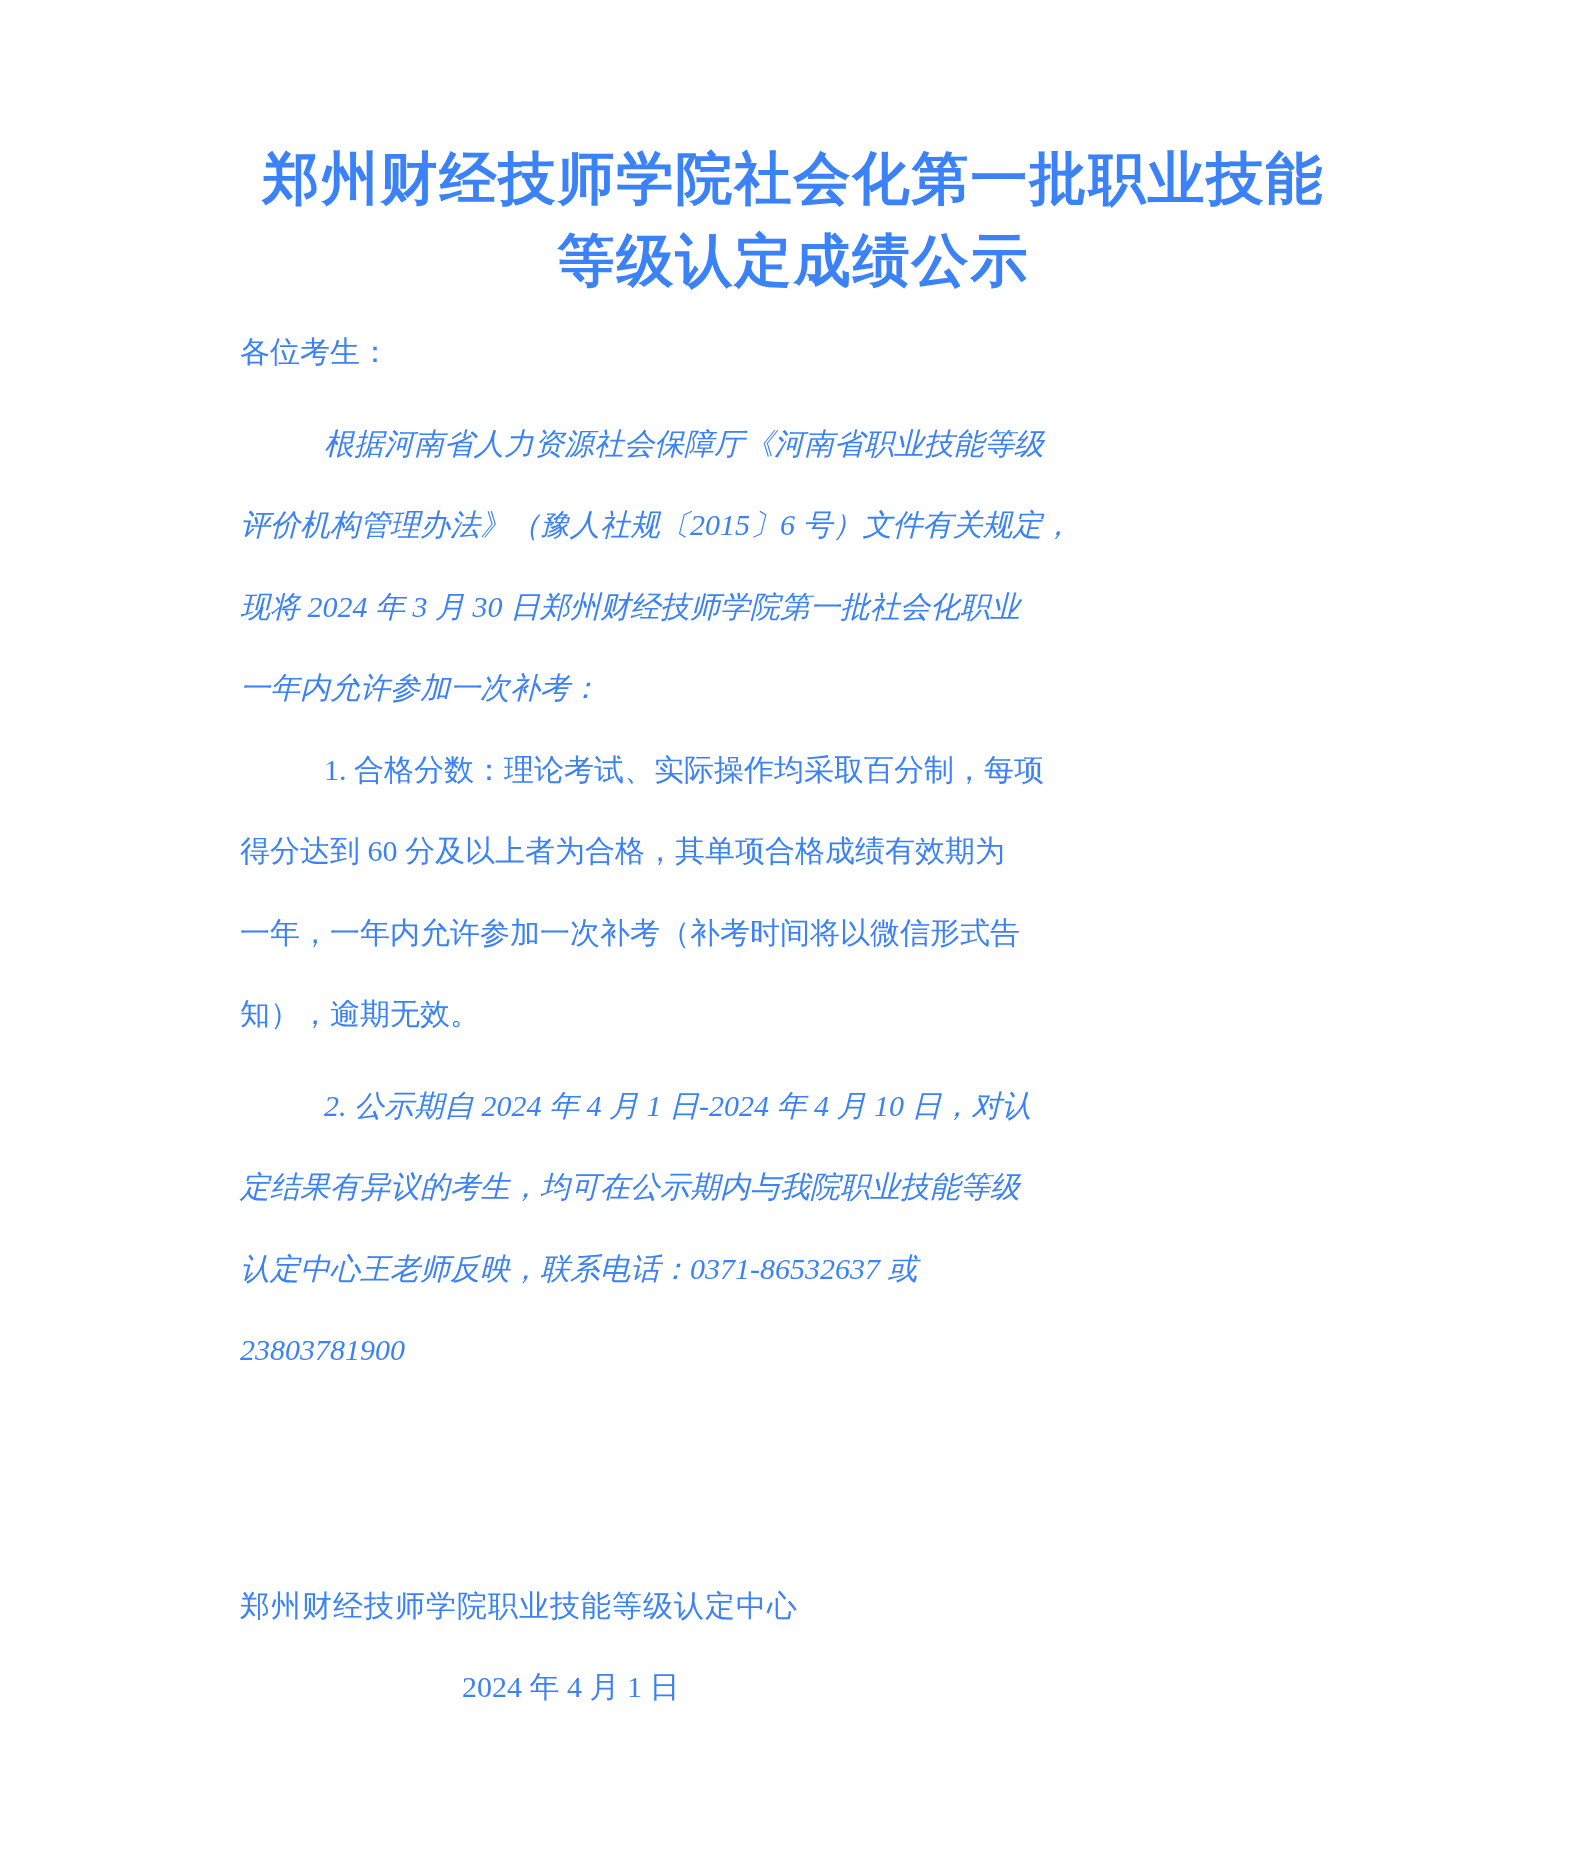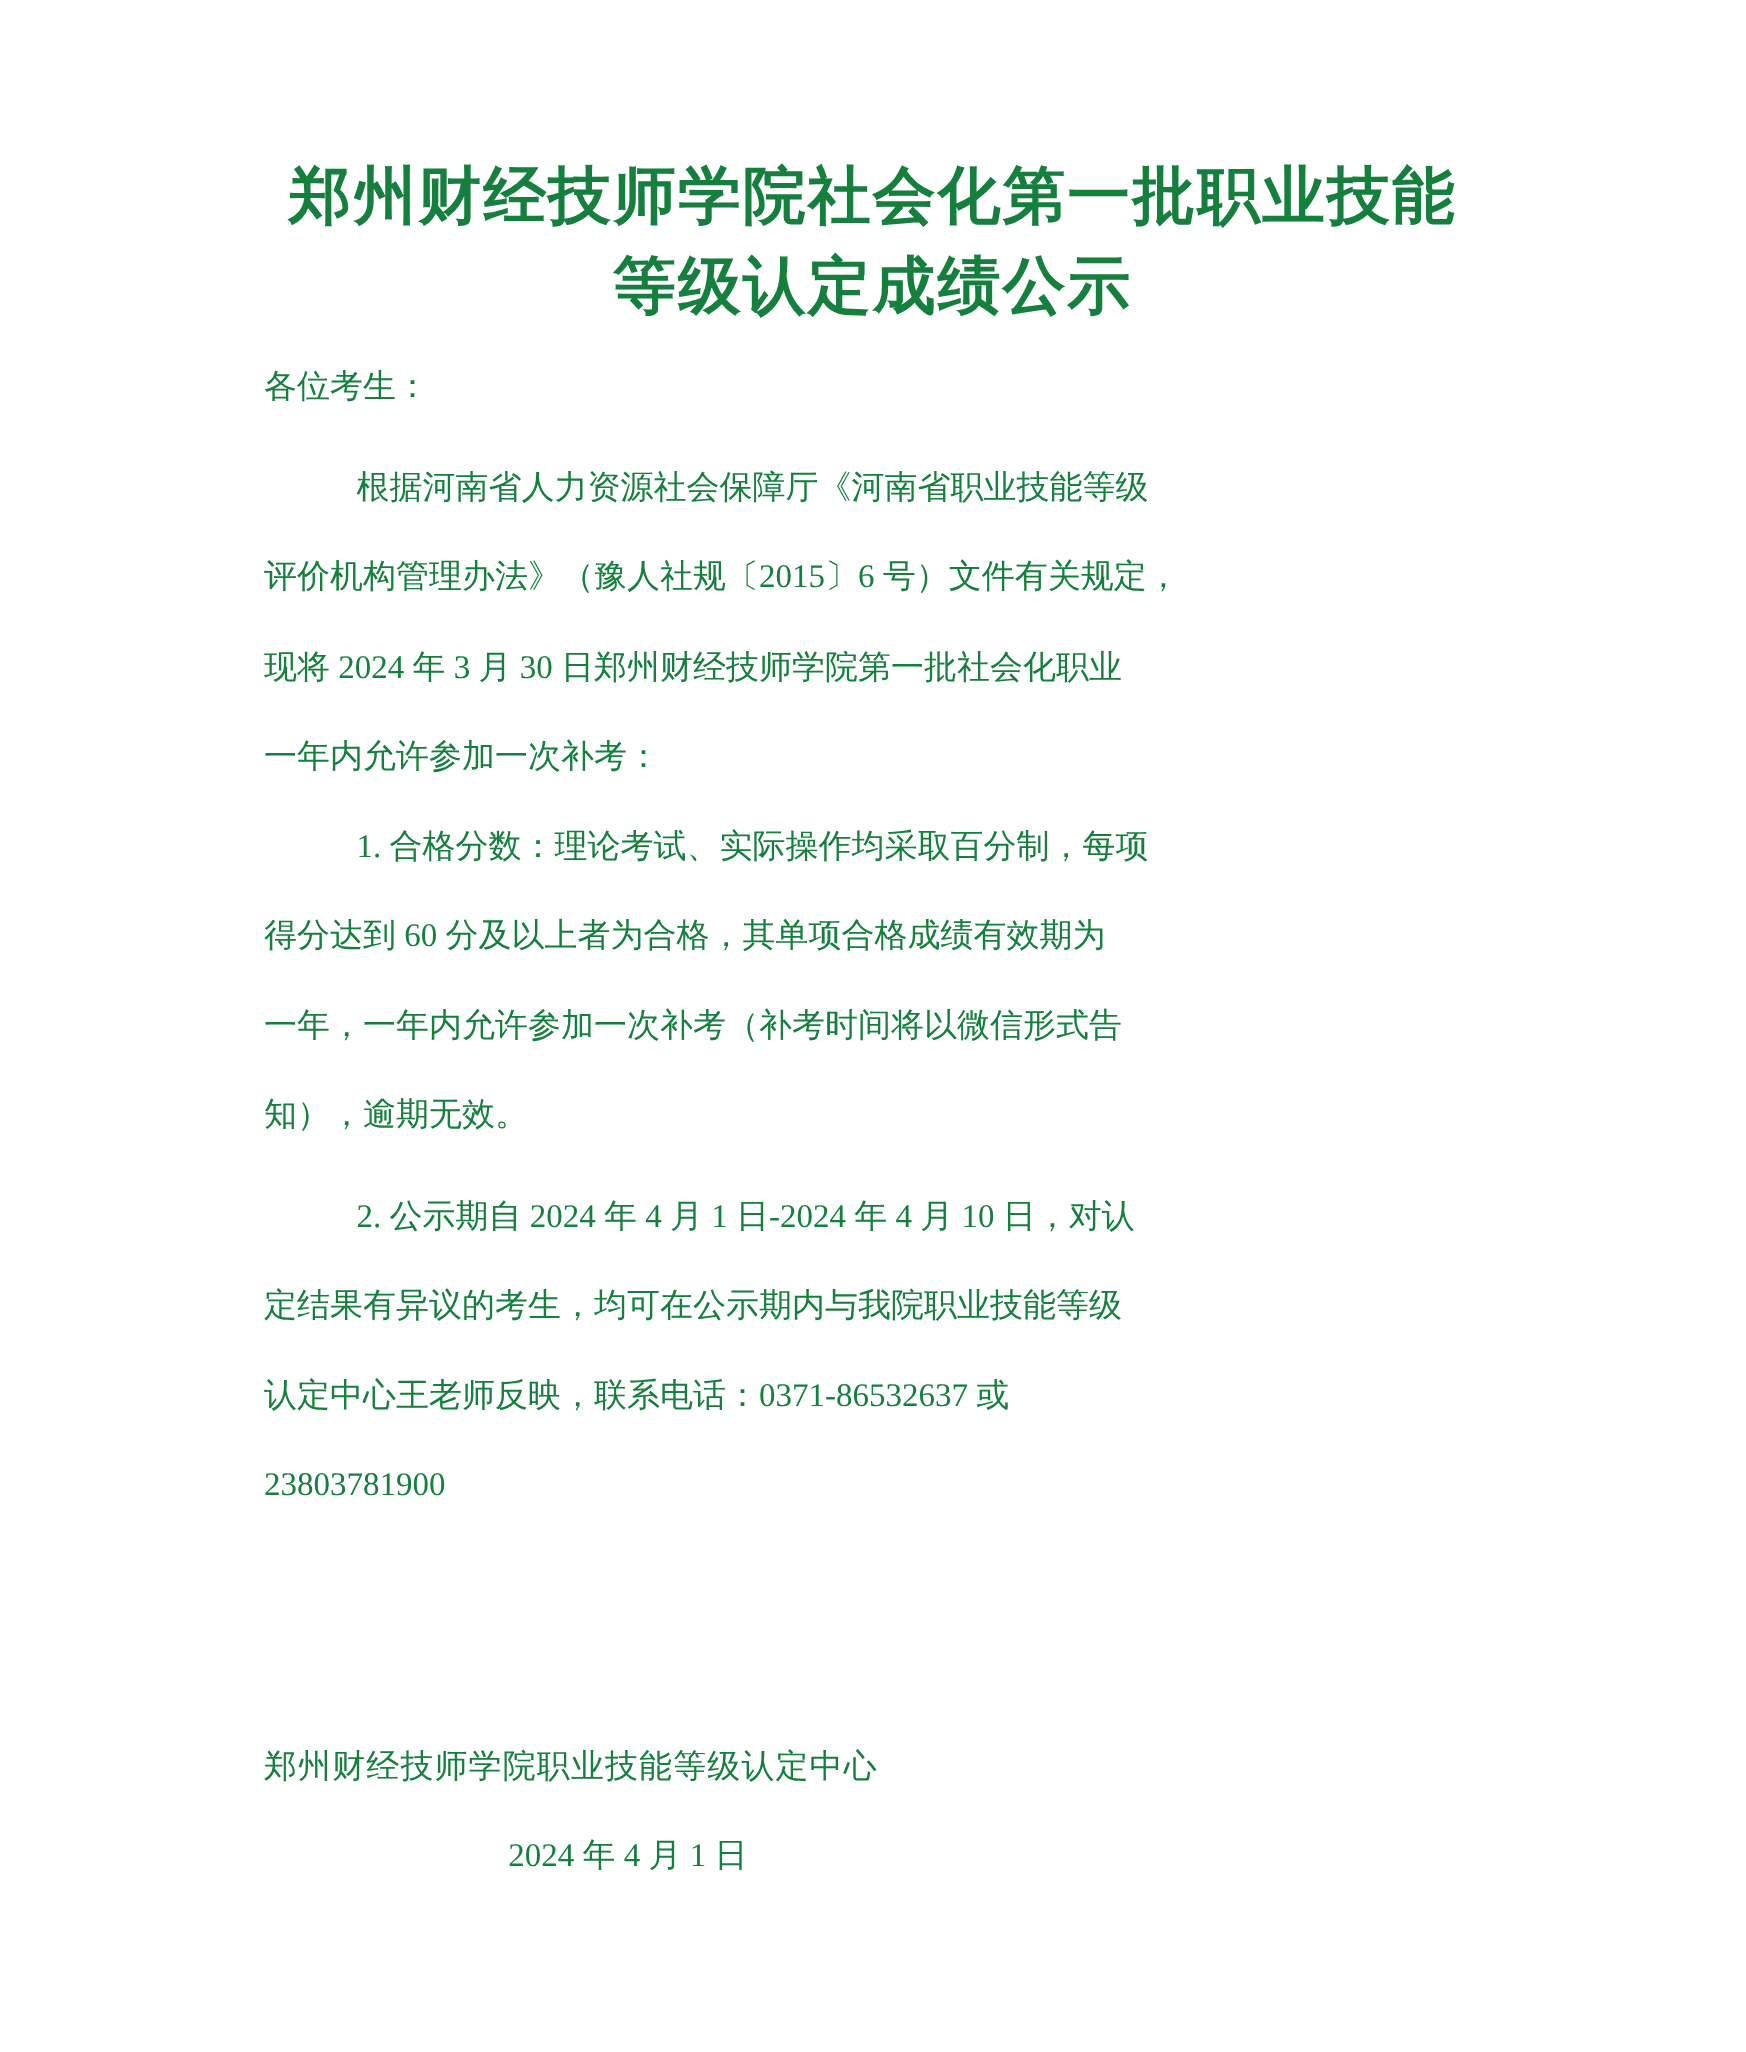--- a/index.html
+++ b/index.html
@@ -5,21 +5,21 @@
   html, body {
     margin: 0;
     padding: 0;
     background: #ffffff;
   }
   .page {
     position: relative;
     width: 1587px;
     height: 1865px;
     background: #ffffff;
-    color: #15803d;
+    color: #3b82f6;
     font-family: "Liberation Serif", "DejaVu Serif", serif;
     overflow: hidden;
   }
   .title {
     position: absolute;
     top: 138px;
     left: 0;
     width: 100%;
     text-align: center;
     font-size: 57px;
@@ -37,20 +37,21 @@
     line-height: 81.5px;
   }
   .line {
     white-space: nowrap;
   }
   .indent {
     text-indent: 84px;
   }
   .para-gap {
     margin-top: 10px;
+    font-style: italic;
   }
   .signature-block {
     margin-top: 174px;
   }
   .signature {
     padding-right: 14px;
     letter-spacing: 1px;
   }
   .date {
     margin-left: 222px;

